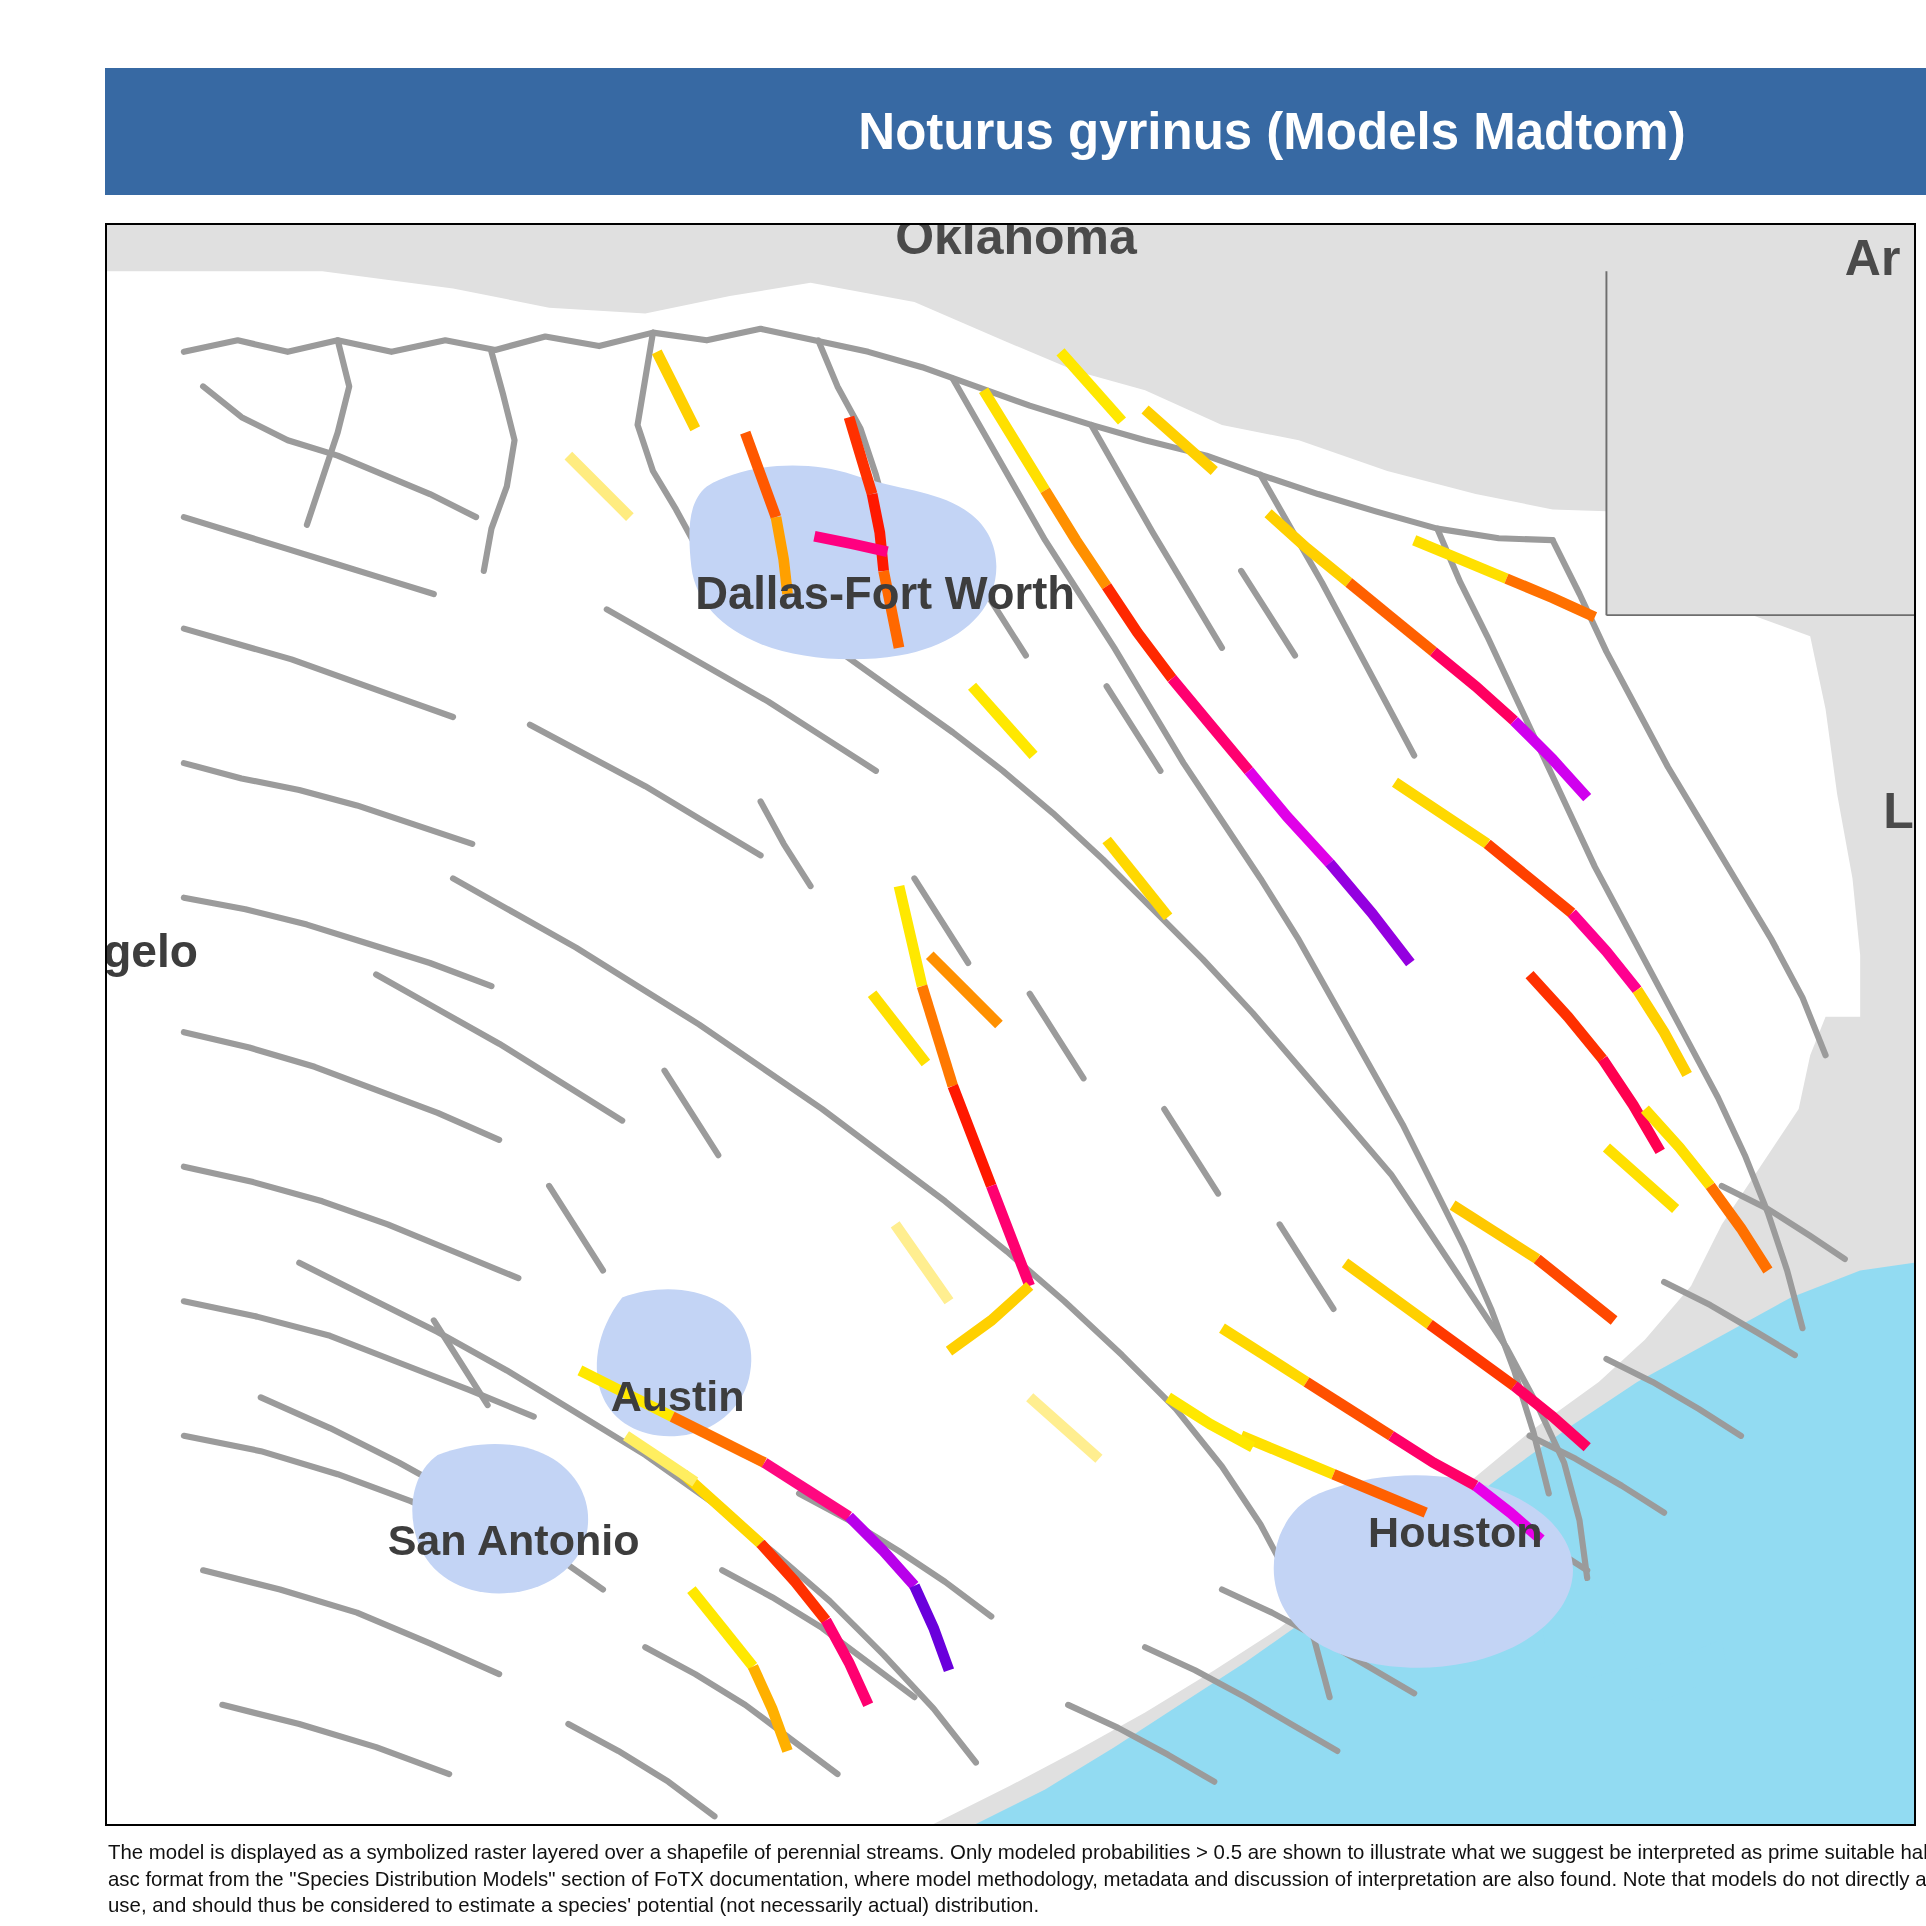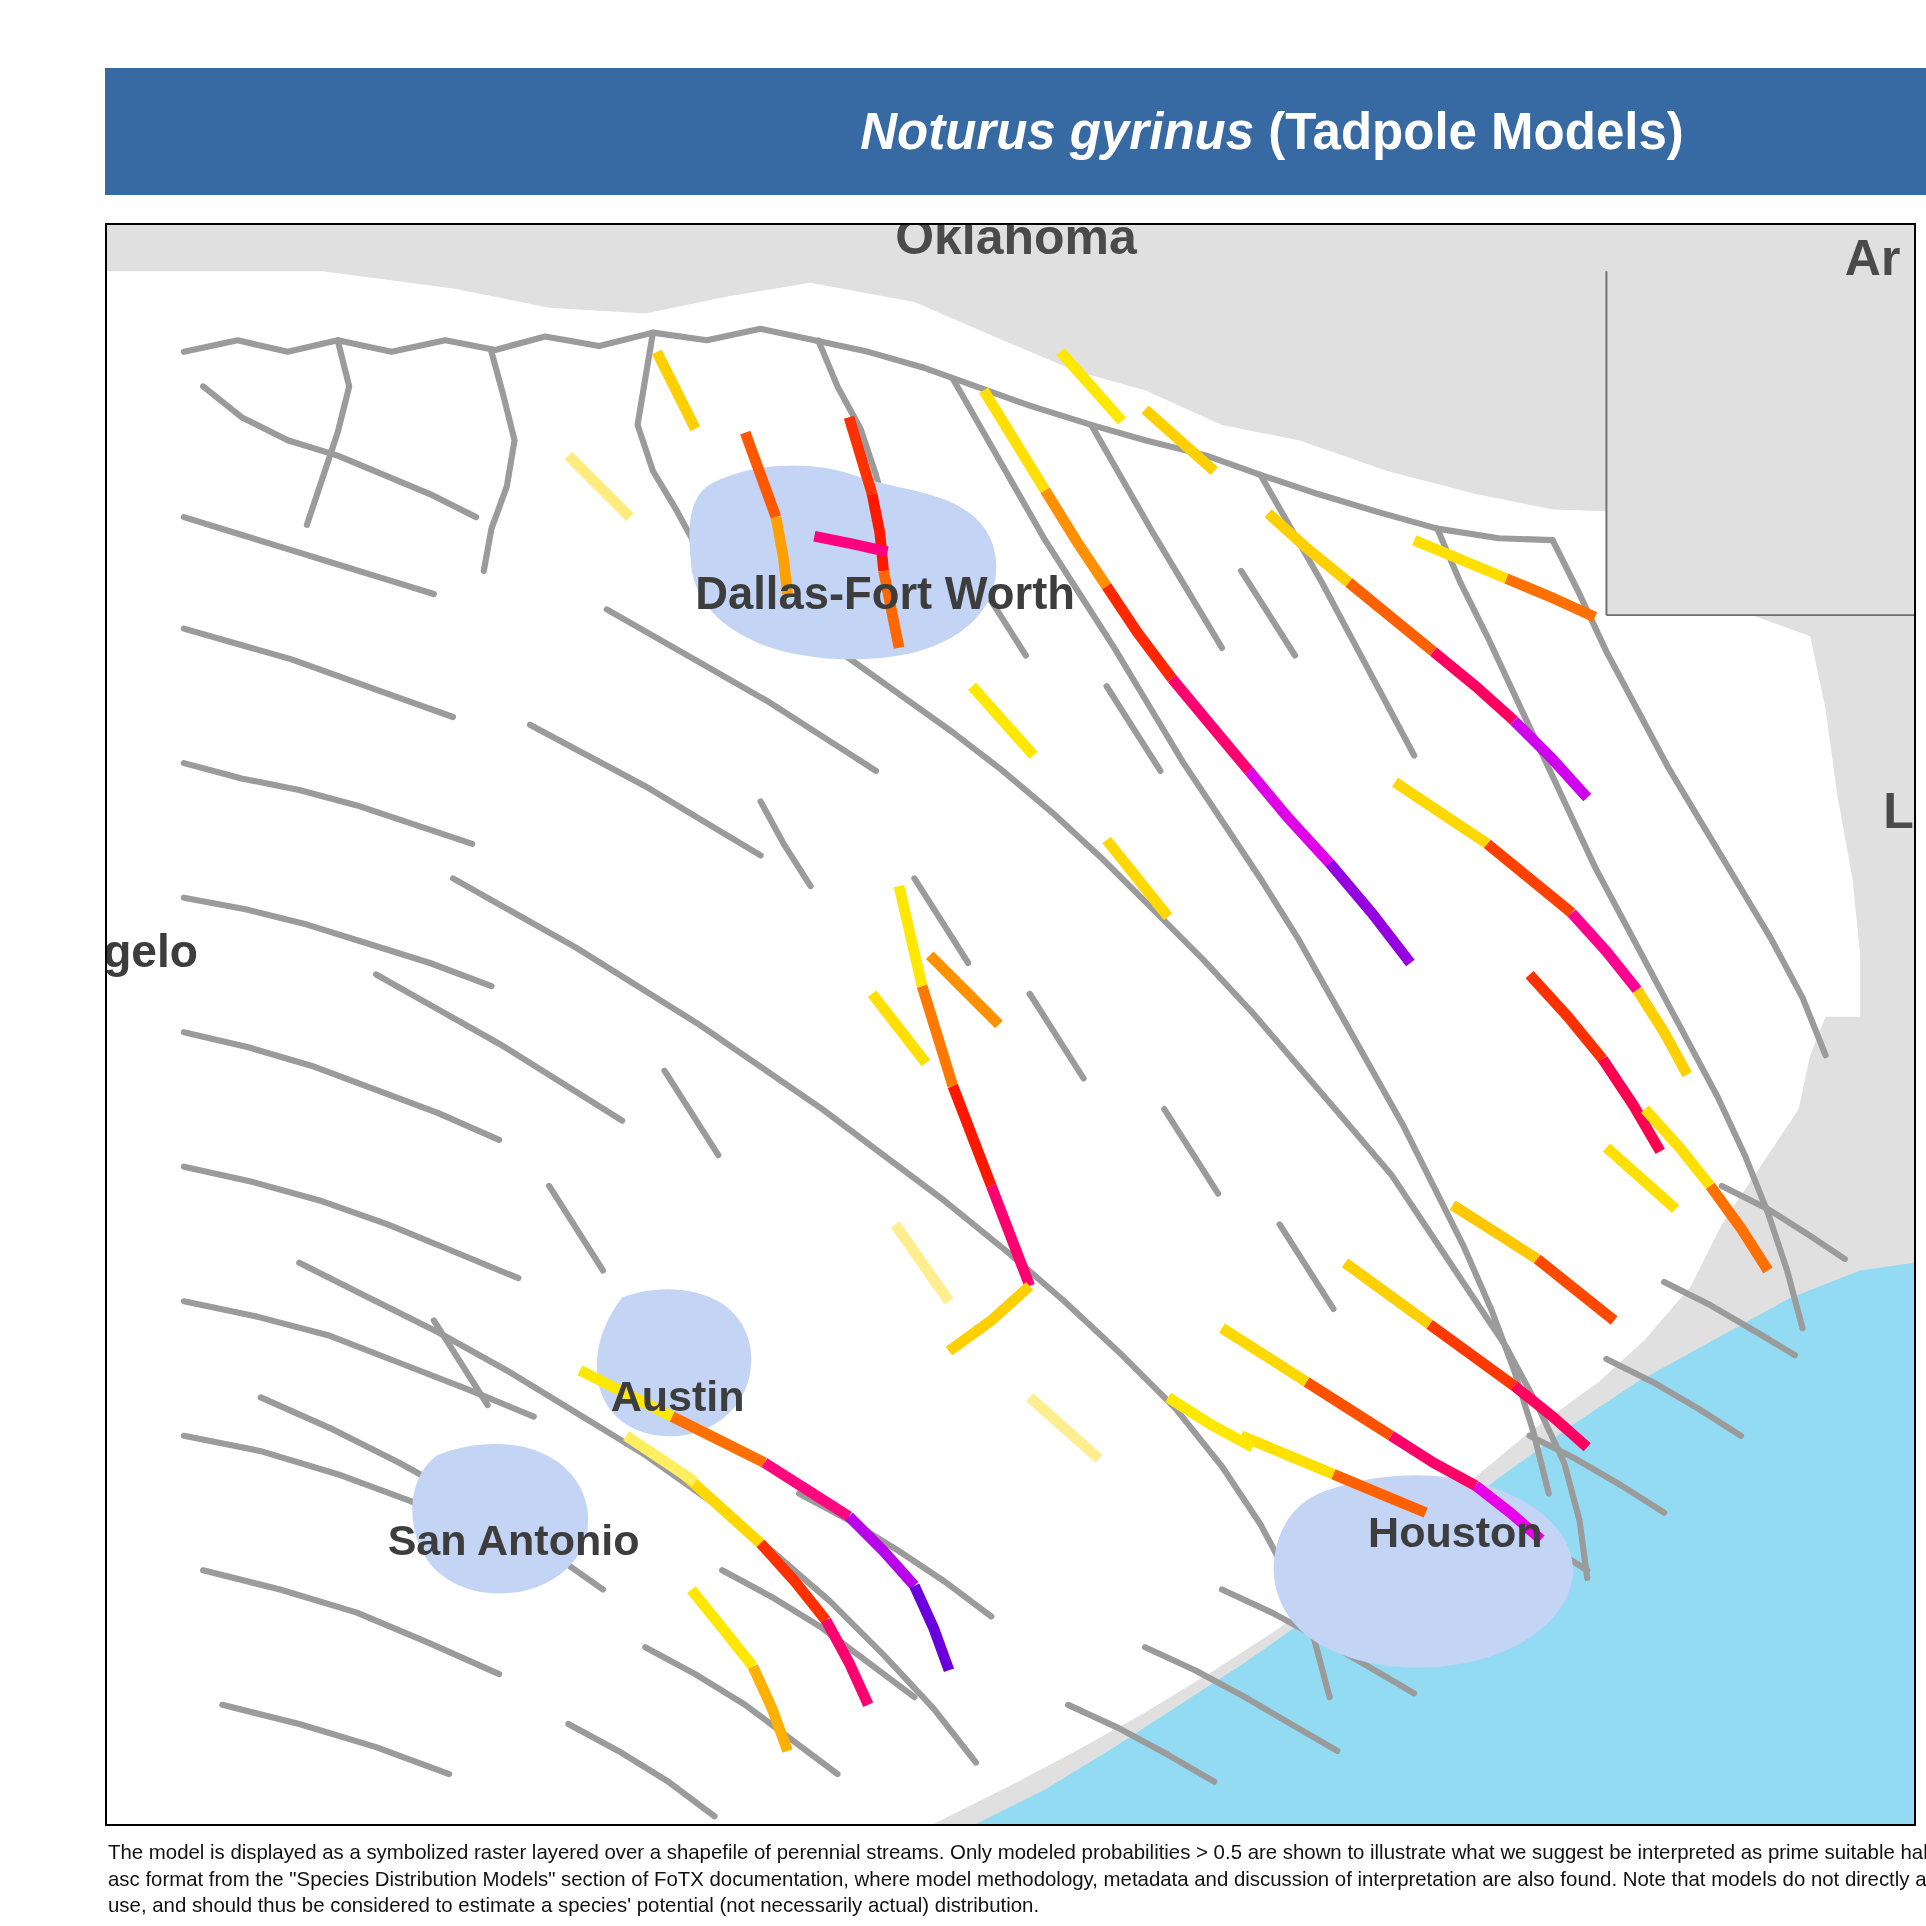--- a/index.html
+++ b/index.html
@@ -13,21 +13,21 @@
 
   
   #title-banner{
     position:absolute;left:105px;top:68px;width:2334px;height:127px;
     background:#3769A3;
     display:flex;align-items:center;justify-content:center;
   }
   #title-banner .title-text{
     color:#ffffff;font-size:51px;font-weight:bold;letter-spacing:0px;white-space:nowrap;
   }
-  #title-banner .title-text .sci{font-style:italic;}
+  #title-banner .title-text .sci{}
 
   
   #map-frame{
     position:absolute;left:105px;top:223px;width:1811px;height:1603px;
     border:2.7px solid #000;
     box-sizing:border-box;
     background:#ffffff;
     overflow:hidden;
   }
   #map-canvas{position:absolute;left:0;top:0;width:100%;height:100%;}
@@ -37,21 +37,21 @@
     position:absolute;left:108px;top:1839px;width:2346px;
     font-size:20.4px;line-height:1.30;color:#111;
   }
 </style>
 </head>
 <body>
 
 <div id="title-banner">
   <div class="title-text">
     <span class="sci">Noturus gyrinus</span>
-    <span>(Tadpole Models)</span>
+    <span>(Models Madtom)</span>
   </div>
 </div>
 
 <div id="map-frame">
   <svg id="map-canvas" viewBox="0 0 4700 4160" preserveAspectRatio="none">
     <defs>
       <clipPath id="clipMap">
           <rect x="0" y="0" width="4700" height="4160"></rect>
         </clipPath>
       <linearGradient id="dummy"></linearGradient>

